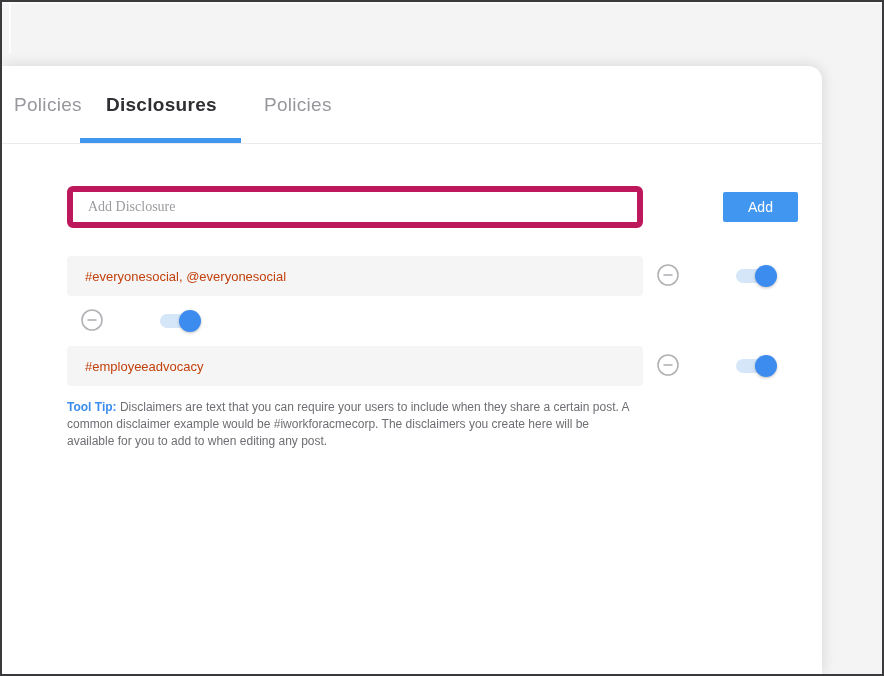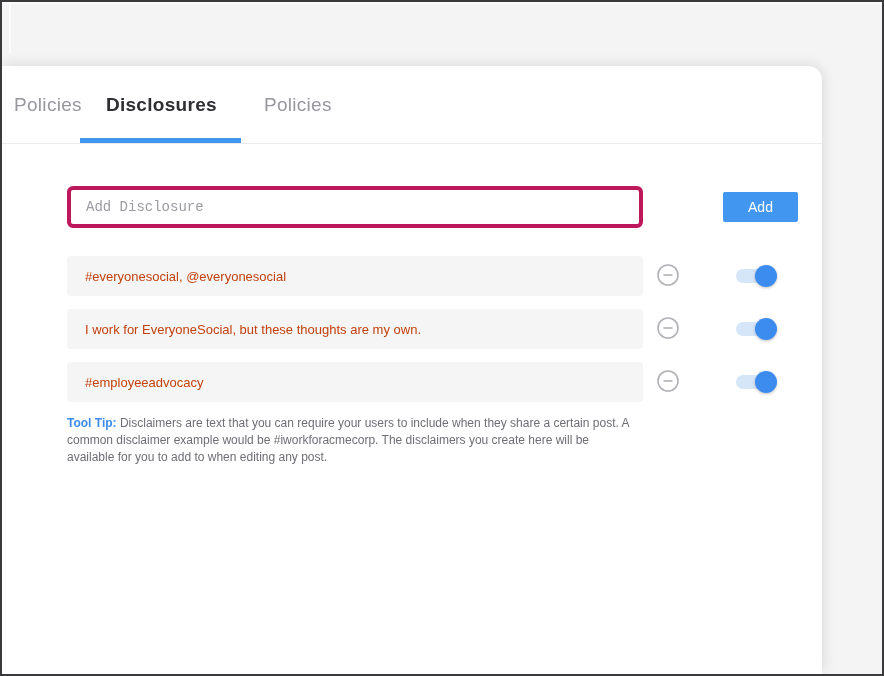--- a/index.html
+++ b/index.html
@@ -56,26 +56,26 @@
     content: "";
     position: absolute;
     left: -26px; right: -24px; bottom: 0; height: 5px;
     background: #4196f0;
   }
   .content { padding: 42px 0 0 65px; }
   .add-row { display: flex; align-items: center; margin-bottom: 28px; }
   .add-input {
     width: 576px; height: 42px;
     box-sizing: border-box;
-    border: 4px solid #be185d;
+    border: 6px solid #be185d;
     border-radius: 6px;
     padding: 1px 15px;
     font-size: 14px;
     color: #3d3d42;
-    font-family: Liberation Mono, monospace;
+    font-family: Liberation Serif, serif;
     outline: none;
     background: #fff;
   }
   .add-input::placeholder { color: #9b9ba1; }
   .add-btn {
     margin-left: 80px;
     width: 75px; height: 30px;
     background: #4196f0;
     color: #ffffff;
     border: none;
@@ -161,21 +161,20 @@
           </svg>
         </span>
       </button>
       <div class="toggle">
         <span class="track"></span>
         <span class="knob"></span>
       </div>
     </div>
 
     <div class="disclosure-row">
-      <div class="disclosure-box">I work for EveryoneSocial, but these thoughts are my own.</div>
       <button class="remove-btn">
         <span>
           <svg width="22" height="22" viewBox="0 0 22 22">
             <circle cx="11" cy="11" r="10" fill="none" stroke="#b2b2b6" stroke-width="1.6"></circle>
             <line x1="6.5" y1="11" x2="15.5" y2="11" stroke="#b2b2b6" stroke-width="1.6"></line>
           </svg>
         </span>
       </button>
       <div class="toggle">
         <span class="track"></span>

